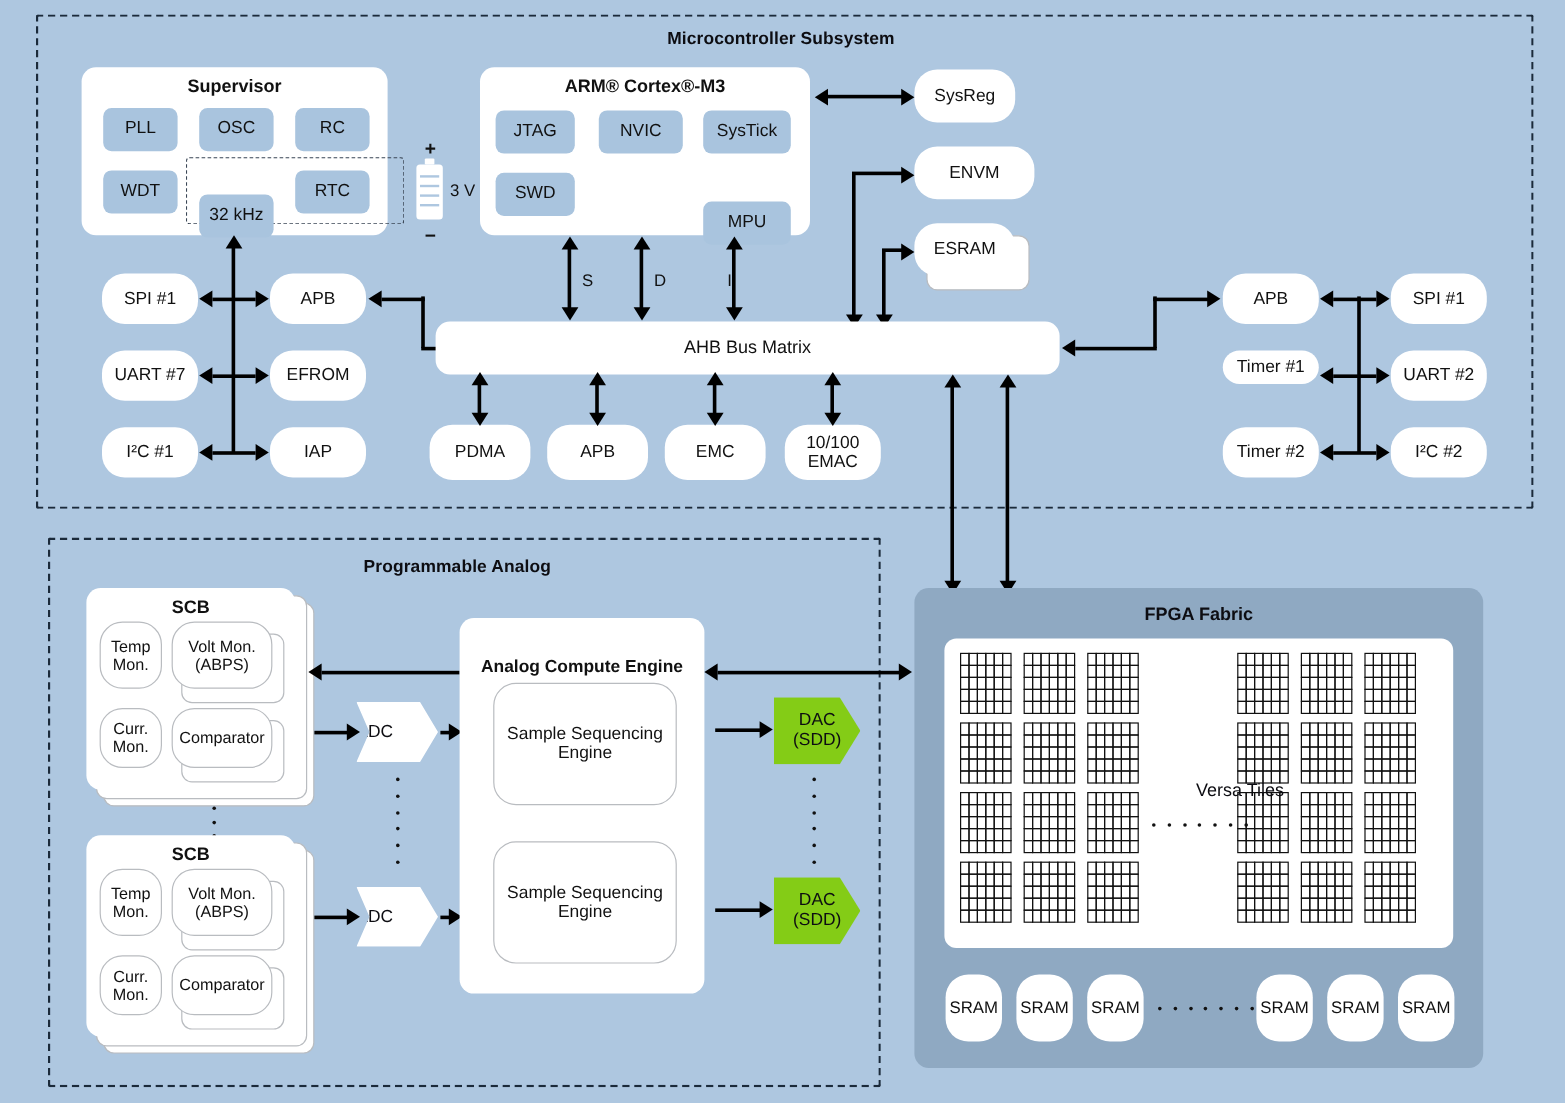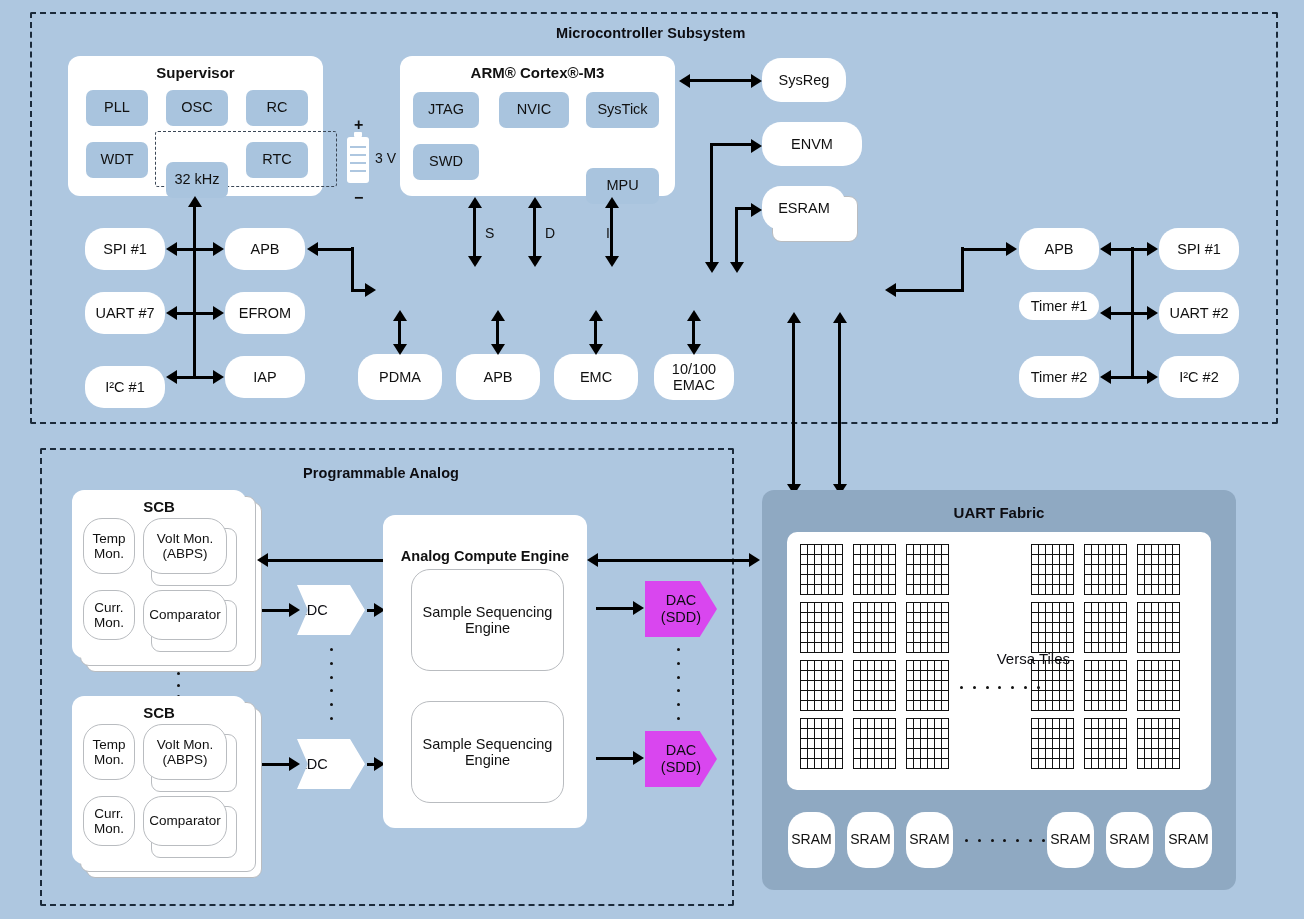--- a/index.html
+++ b/index.html
@@ -106,21 +106,21 @@
   .dots-v i{display:block;width:3px;height:3px;background:#111;border-radius:50%;}
 
   
   .adc{
     position:absolute;background:#fff;
     clip-path:polygon(0% 0%, 78% 0%, 100% 50%, 78% 100%, 0% 100%, 16% 50%);
     display:flex;align-items:center;justify-content:flex-start;
     font-size:14.5px;
   }
   .dac{
-    position:absolute;background:#d946ef;
+    position:absolute;background:#84cc16;
     clip-path:polygon(0% 0%, 76% 0%, 100% 50%, 76% 100%, 0% 100%);
     display:flex;align-items:center;justify-content:center;
     font-size:14.5px;text-align:center;line-height:1.15;
   }
   .adc-lbl,.dac-lbl{pointer-events:none;}
 </style>
 </head>
 <body>
 
 <div id="root">
@@ -177,21 +177,21 @@
   <div class="ah ah-r" style="left:751px;top:138.5px;"></div>
   <div class="ah ah-d" style="left:705px;top:262px;"></div>
 
   <div class="ln vline" style="left:735px;top:208px;height:62px;"></div>
   <div class="ln hline" style="left:735px;top:207px;width:18px;"></div>
   <div class="ah ah-r" style="left:751px;top:202.5px;"></div>
   <div class="ah ah-d" style="left:730px;top:262px;"></div>
 
   <div class="wbox" style="left:85px;top:228px;width:80px;height:42px;">SPI #1</div>
   <div class="wbox" style="left:85px;top:292px;width:80px;height:42px;">UART #7</div>
-  <div class="wbox" style="left:85px;top:356px;width:80px;height:42px;margin-top:10px;">I²C #1</div>
+  <div class="wbox" style="left:85px;top:356px;width:80px;height:42px;">I²C #1</div>
   <div class="wbox" style="left:225px;top:228px;width:80px;height:42px;">APB</div>
   <div class="wbox" style="left:225px;top:292px;width:80px;height:42px;">EFROM</div>
   <div class="wbox" style="left:225px;top:356px;width:80px;height:42px;">IAP</div>
 
   <div class="ln vline" style="left:193px;top:206px;height:172px;"></div>
   <div class="ah ah-u" style="left:187.5px;top:196px;"></div>
 
   <div class="ln hline" style="left:177px;top:247.5px;width:36px;"></div>
   <div class="ah ah-l" style="left:166px;top:242px;"></div>
   <div class="ah ah-r" style="left:213px;top:242px;"></div>
@@ -201,20 +201,21 @@
   <div class="ln hline" style="left:177px;top:375.5px;width:36px;"></div>
   <div class="ah ah-l" style="left:166px;top:370px;"></div>
   <div class="ah ah-r" style="left:213px;top:370px;"></div>
 
   <div class="ln hline" style="left:318px;top:247.5px;width:36px;"></div>
   <div class="ah ah-l" style="left:307px;top:242px;"></div>
   <div class="ln vline" style="left:351px;top:247px;height:43px;"></div>
   <div class="ln hline" style="left:351px;top:288.5px;width:15px;"></div>
   <div class="ah ah-r" style="left:365px;top:283px;"></div>
 
+  <div class="wbox big" style="left:363px;top:268px;width:520px;height:44px;font-size:15px;">AHB Bus Matrix</div>
 
   <div class="ln vline" style="left:473px;top:207px;height:55px;"></div>
   <div class="ah ah-u" style="left:467.5px;top:197px;"></div>
   <div class="ah ah-d" style="left:467.5px;top:256px;"></div>
   <div class="alabel" style="left:485px;top:225px;">S</div>
 
   <div class="ln vline" style="left:533px;top:207px;height:55px;"></div>
   <div class="ah ah-u" style="left:527.5px;top:197px;"></div>
   <div class="ah ah-d" style="left:527.5px;top:256px;"></div>
   <div class="alabel" style="left:545px;top:225px;">D</div>
@@ -357,21 +358,21 @@
   <div class="ln hline" style="left:596px;top:606.5px;width:38px;"></div>
   <div class="ah ah-r" style="left:633px;top:601px;"></div>
   <div class="ln hline" style="left:596px;top:756.5px;width:38px;"></div>
   <div class="ah ah-r" style="left:633px;top:751px;"></div>
 
   <div class="ln hline" style="left:598px;top:558.5px;width:152px;"></div>
   <div class="ah ah-l" style="left:587px;top:553px;"></div>
   <div class="ah ah-r" style="left:749px;top:553px;"></div>
 
   <div class="fpga-panel" style="left:762px;top:490px;width:474px;height:400px;">
-    <div class="panel-title" style="top:14px;">UART Fabric</div>
+    <div class="panel-title" style="top:14px;">FPGA Fabric</div>
   </div>
   <div class="fpga-inner" style="left:787px;top:532px;width:424px;height:258px;">
       <div class="tile" style="left: 13px; top: 12px; width: 42px; height: 50px; grid-template-columns: repeat(6, 1fr); grid-template-rows: repeat(5, 1fr);">
         <div class="tcell"></div>
         <div class="tcell"></div>
         <div class="tcell"></div>
         <div class="tcell"></div>
         <div class="tcell"></div>
         <div class="tcell"></div>
         <div class="tcell"></div>

